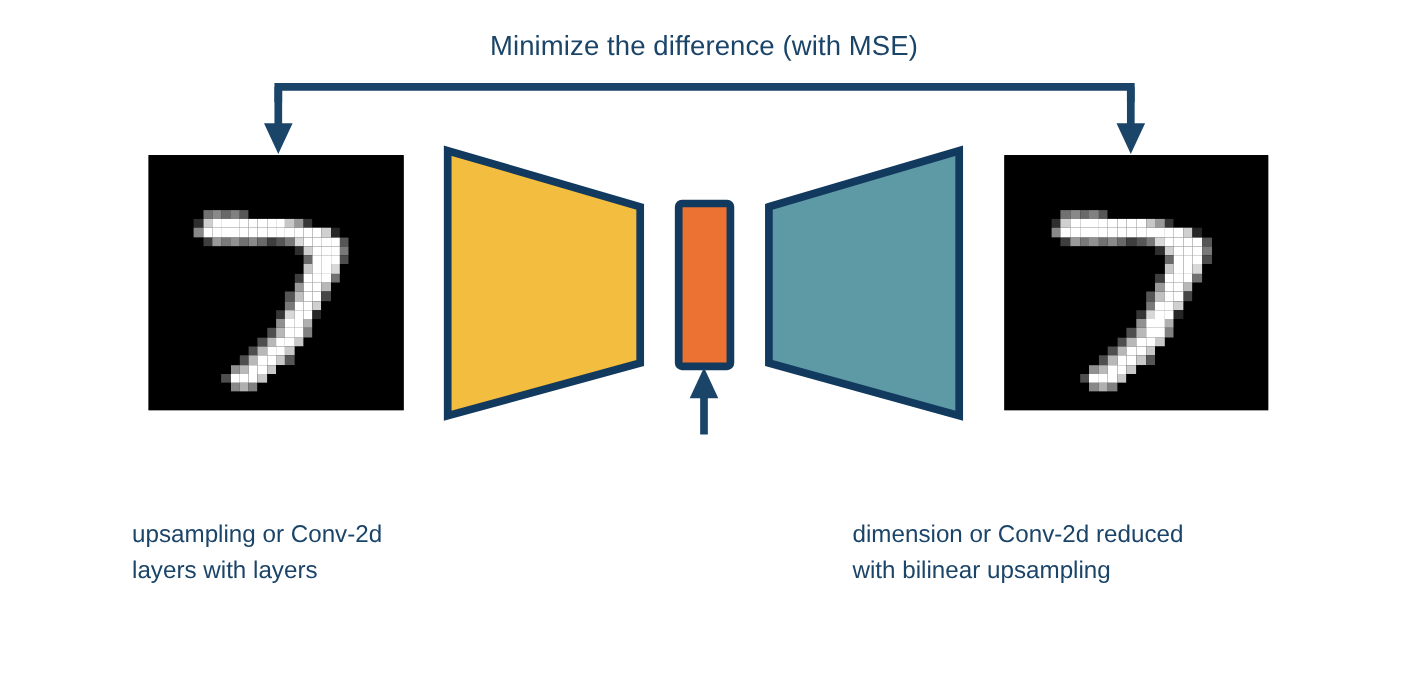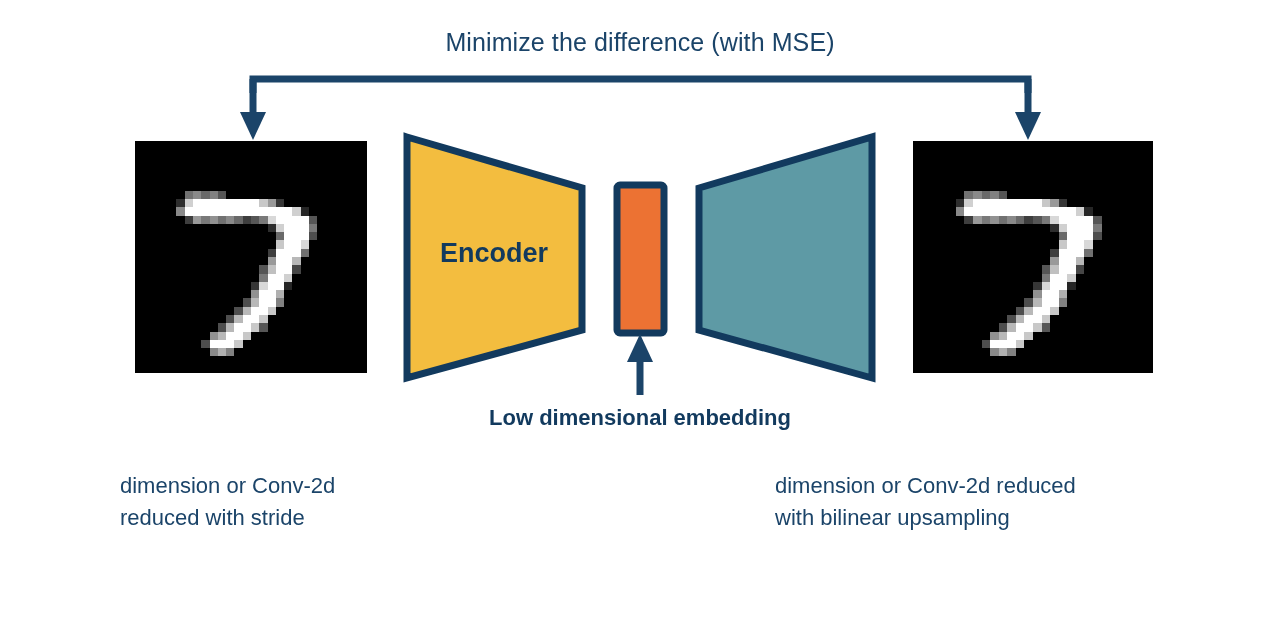--- a/index.html
+++ b/index.html
@@ -1697,28 +1697,26 @@
     <g>
       <rect x="617" y="185" width="47" height="148" rx="3" ry="3" fill="#ec7233" stroke="#123a5e" stroke-width="7"></rect>
     </g>
 
     <g>
       <line x1="640" y1="395" x2="640" y2="356" stroke="#1b4469" stroke-width="7"></line>
       <polygon points="640,334 627,362 653,362" fill="#1b4469"></polygon>
     </g>
   </svg>
 
-  <div class="abs shape-label" id="encoder-label">Encoder</div>
-
-
-  <div class="abs" id="embedding-caption">Low dimensional embedding</div>
+
+
 
   <div class="abs bottom-caption" id="caption-left">
-    <span class="cap-line">dimension or Conv-2d</span>
-    <span class="cap-line">reduced with stride</span>
+    <span class="cap-line">upsampling or Conv-2d</span>
+    <span class="cap-line">layers with layers</span>
   </div>
 
   <div class="abs bottom-caption" id="caption-right">
     <span class="cap-line">dimension or Conv-2d reduced</span>
     <span class="cap-line">with bilinear upsampling</span>
   </div>
 
 </div>
 
 </body></html>

